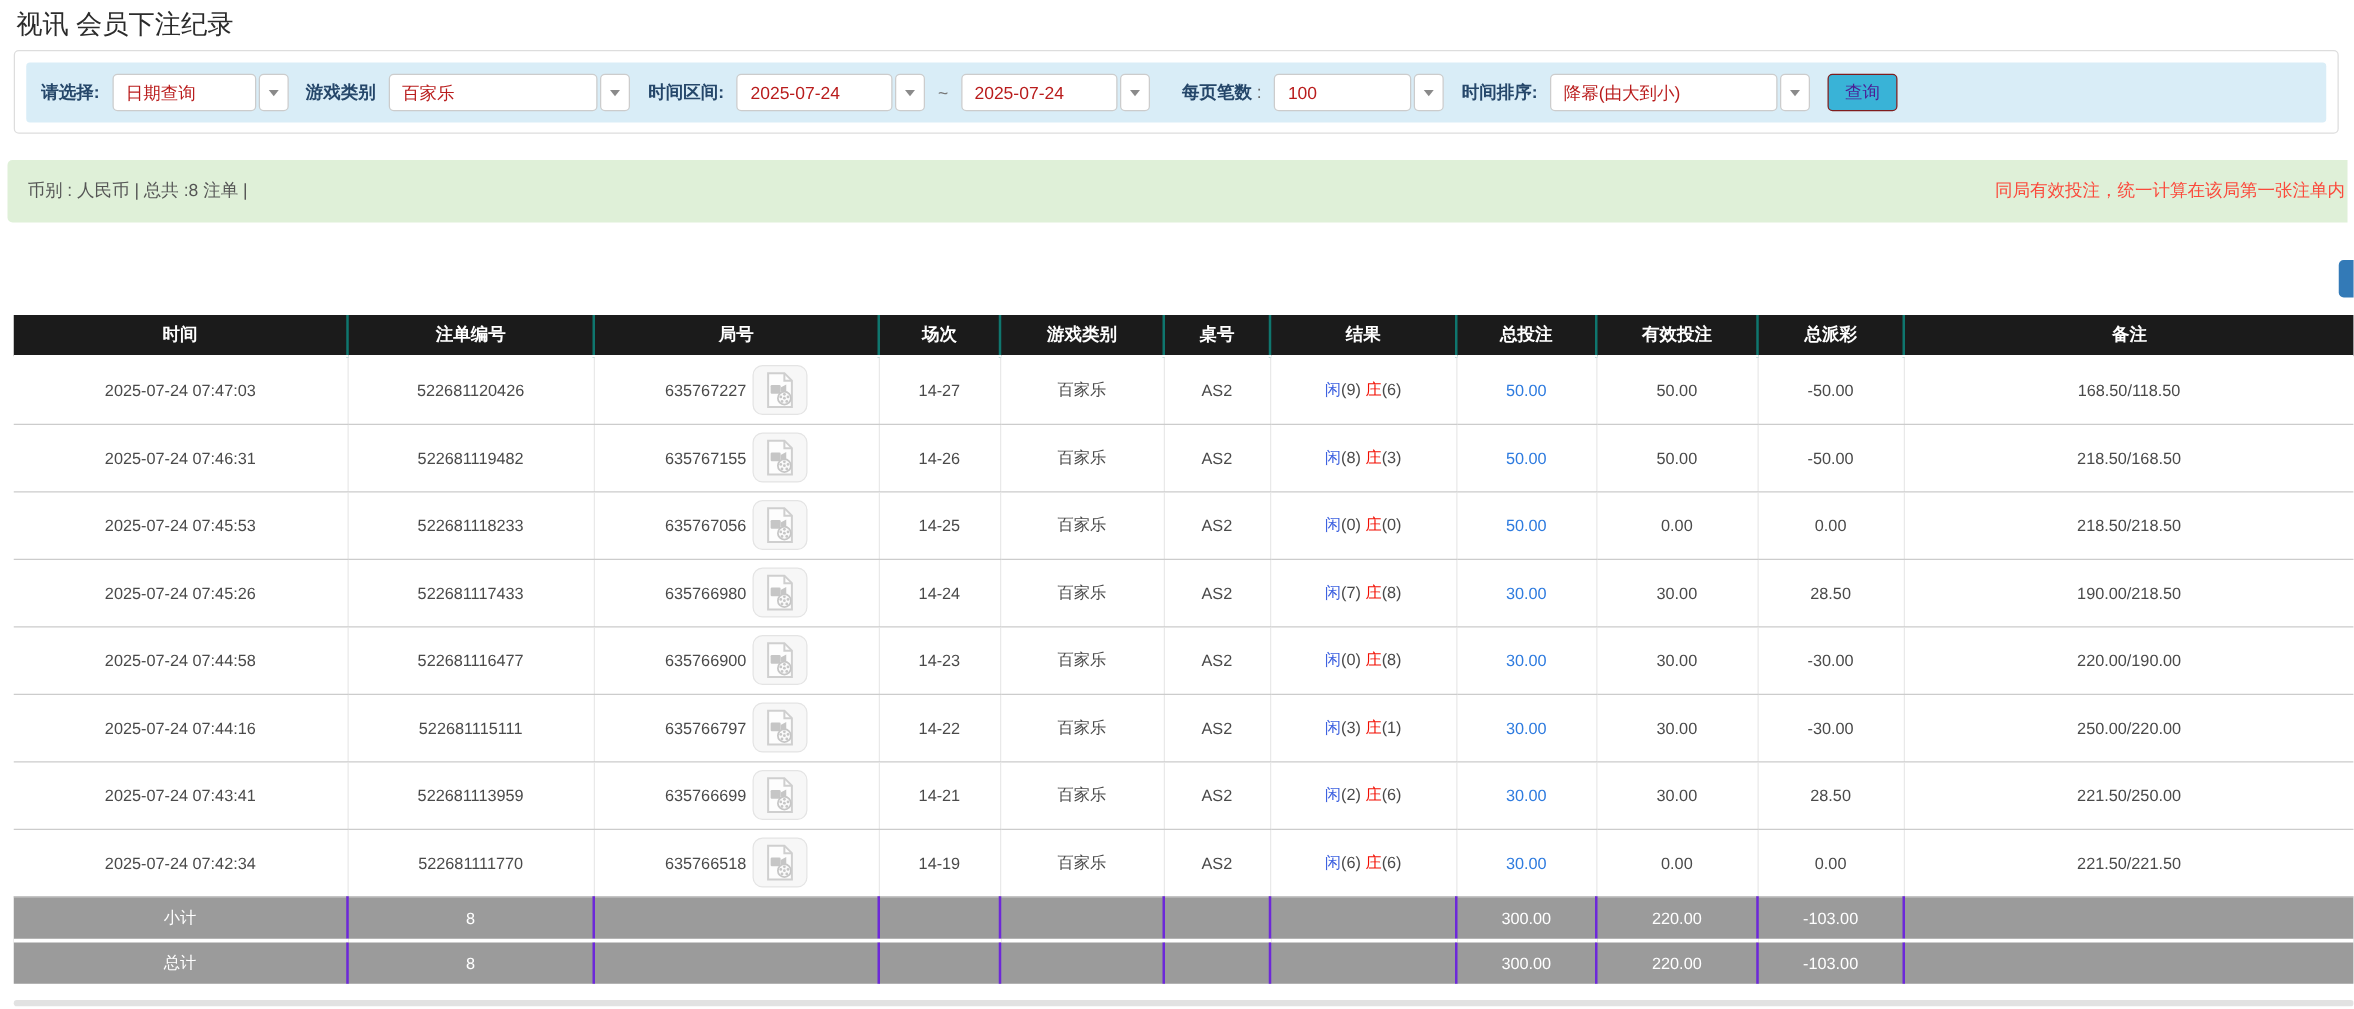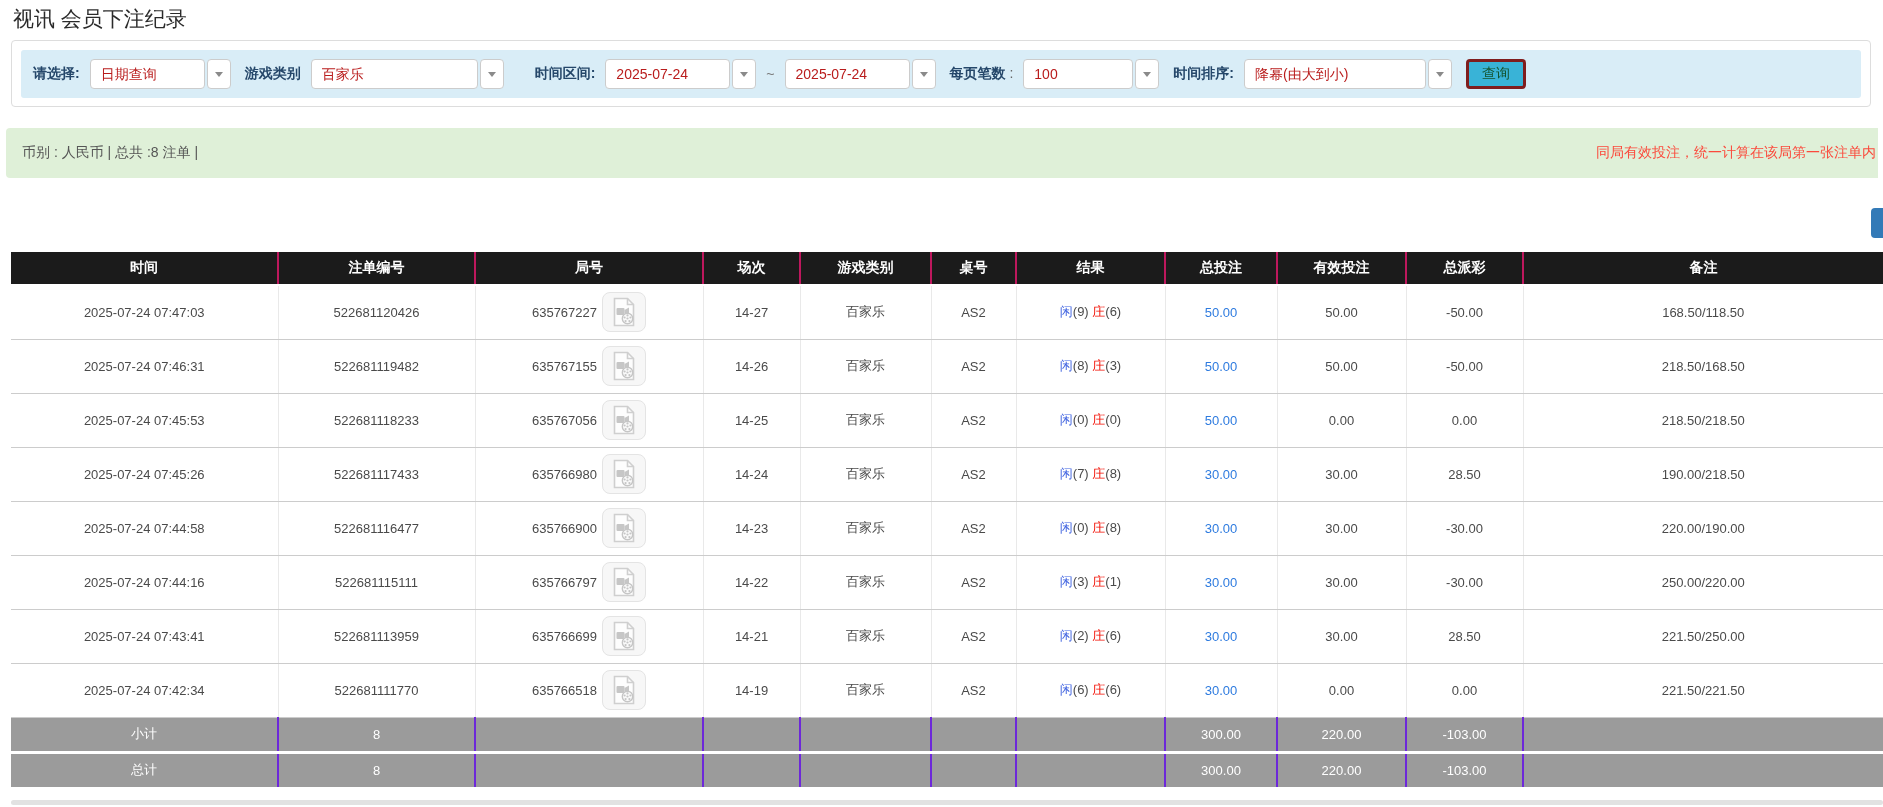--- a/index.html
+++ b/index.html
@@ -17,30 +17,30 @@
 
   .filter-panel{position:absolute;left:11px;top:40px;width:1860px;height:67px;border:1px solid #ddd;border-radius:4px;background:#fff;padding:9px;}
   .filter-bar{height:48px;background:var(--info-bar-bg);border-radius:3px;display:flex;align-items:center;padding:0 12px;gap:10px;white-space:nowrap;}
   .flabel{font-size:14px;font-weight:bold;color:#25476a;}
   .fcolon{font-weight:normal;color:#666;}
   .select{display:flex;align-items:center;gap:2px;flex:none;}
   .select .val{height:30px;line-height:28px;background:#fff;border:1px solid #ccc;border-radius:4px;padding:0 10px;font-size:14px;color:#b91c1c;overflow:hidden;}
   .select .caret{width:24px;height:30px;background:#fff;border:1px solid #ccc;border-radius:4px;display:flex;align-items:center;justify-content:center;cursor:pointer;}
   .caret-glyph{width:0;height:0;border-left:4px solid transparent;border-right:4px solid transparent;border-top:5px solid #8a8a8a;}
   .tilde{color:#777;font-size:14px;}
-  .search-btn{height:30px;padding:0 13px;background:var(--search-btn-bg);color:#14532d;border:3px solid #7f1d1d;border-radius:4px;font-size:14px;cursor:pointer;margin-left:4px;}
+  .search-btn{height:30px;padding:0 13px;background:var(--search-btn-bg);color:#4c1d95;border:1px solid #7f1d1d;border-radius:4px;font-size:14px;cursor:pointer;margin-left:4px;}
 
   .summary-bar{position:absolute;left:6px;top:128px;width:1872px;height:50px;background:var(--success-bar-bg);border-radius:4px 0 0 4px;display:flex;align-items:center;justify-content:space-between;padding:0 2px 0 16px;font-size:14px;}
   .summary-left{color:#555;}
   .summary-right{color:var(--notice-red);white-space:nowrap;}
 
   .side-btn{position:absolute;left:1871px;top:208px;width:30px;height:30px;background:var(--side-btn-bg);border:none;border-radius:4px;cursor:pointer;}
 
   table.records{position:absolute;left:11px;top:252px;width:1872px;border-collapse:collapse;table-layout:fixed;font-size:13px;}
-  table.records thead th{background:var(--header-bg);color:#fff;font-weight:bold;font-size:14px;height:33px;border-right:2px solid #be185d;border-bottom:2px solid #fff;padding:0;}
+  table.records thead th{background:var(--header-bg);color:#fff;font-weight:bold;font-size:14px;height:33px;border-right:2px solid #0f766e;border-bottom:2px solid #fff;padding:0;}
   table.records thead th:last-child{border-right:none;}
   table.records tbody td{height:54px;text-align:center;color:#4a4a4a;border-right:1px solid #e9e9e9;border-bottom:1px solid #ccc;background:#fff;padding:0;}
   table.records tbody td:last-child{border-right:none;text-align:center;}
   table.records tfoot td{height:35px;background:var(--footer-bg);color:#fff;text-align:center;border-right:2px solid #6d28d9;border-bottom:3px solid #fff;padding:0;}
   table.records tfoot td:last-child{border-right:none;}
   table.records tfoot tr:last-child td{border-bottom:none;}
   .red{color:var(--loss-red);}
   tfoot .red{color:#ff2424;}
   .blue-link{color:var(--link-blue);cursor:pointer;}
   .player{color:var(--player-blue);}
@@ -68,36 +68,36 @@
       </span>
 
       <span class="flabel" style="margin-left:4px">游戏类别</span>
       <span class="select">
         <span class="val" style="width:167px">百家乐</span>
         <span class="caret">
             <i class="caret-glyph"></i>
           </span>
       </span>
 
-      <span class="flabel" style="margin-left:21px">时间区间:</span>
+      <span class="flabel" style="margin-left:5px">时间区间:</span>
       <span class="select">
         <span class="val" style="width:125px">2025-07-24</span>
         <span class="caret">
             <i class="caret-glyph"></i>
           </span>
       </span>
       <span class="tilde">~</span>
       <span class="select">
         <span class="val" style="width:125px">2025-07-24</span>
         <span class="caret">
             <i class="caret-glyph"></i>
           </span>
       </span>
 
-      <span class="flabel" style="margin-left:4px"><span>每页笔数</span> <span class="fcolon">:</span></span>
+      <span class="flabel" style="margin-left:16px"><span>每页笔数</span> <span class="fcolon">:</span></span>
       <span class="select">
         <span class="val" style="width:110px">100</span>
         <span class="caret">
             <i class="caret-glyph"></i>
           </span>
       </span>
 
       <span class="flabel" style="margin-left:4px">时间排序:</span>
       <span class="select">
         <span class="val" style="width:182px">降幂(由大到小)</span>

